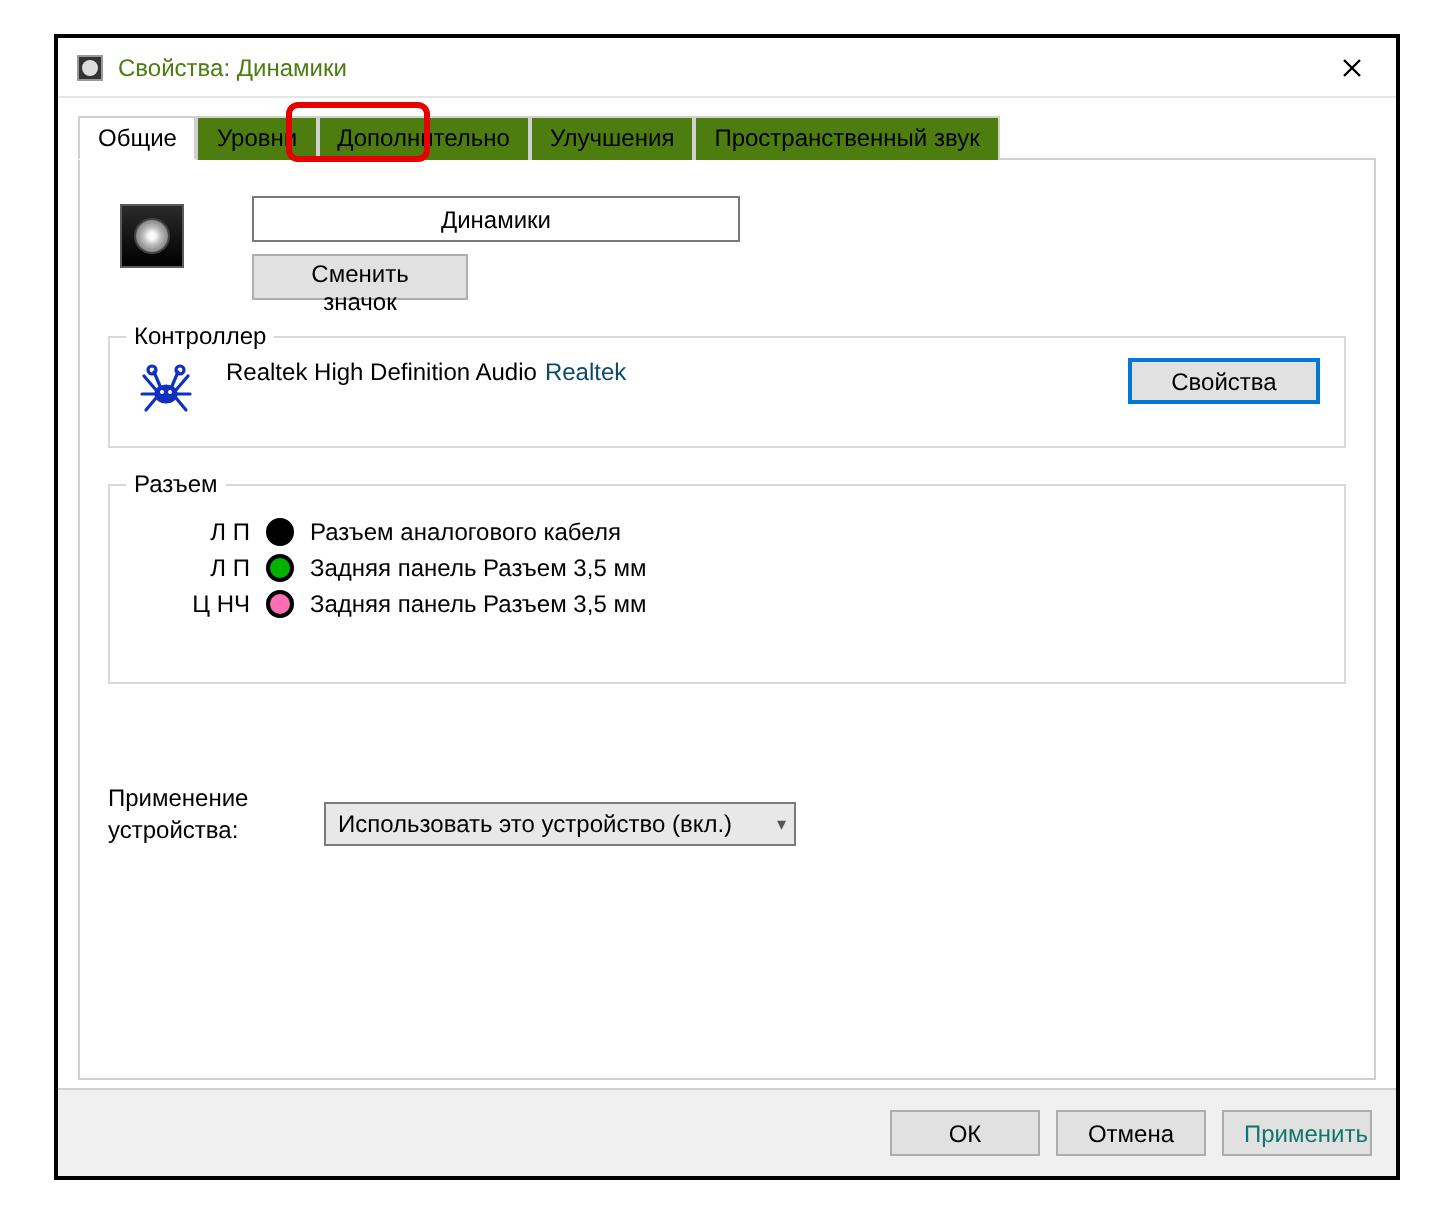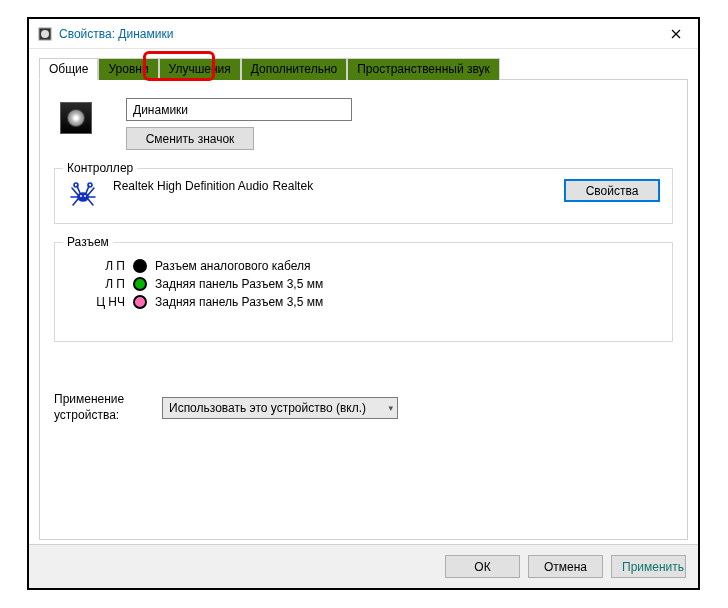--- a/index.html
+++ b/index.html
@@ -2,59 +2,59 @@
 <html><head>
 <meta charset="utf-8">
 <style>
 * { box-sizing: border-box; margin: 0; padding: 0; font-family: "Segoe UI", Tahoma, sans-serif; font-size: 12px; }
 body { background: #fff; width: 728px; height: 608px; position: relative; }
 
 .outer-frame { position: absolute; top: 17px; left: 27px; width: 673px; height: 573px; border: 2px solid #000; background: #fff; }
 
 .titlebar { background: #fff; height: 30px; display: flex; align-items: center; padding: 0 0 0 8px; border-bottom: 1px solid #e5e5e5; }
 .titlebar .icon { width: 16px; height: 16px; margin-right: 6px; display: flex; align-items: center; justify-content: center; }
-.titlebar .title { color: #0369a1; flex: 1; }
+.titlebar .title { color: #4d7c0f; flex: 1; }
 .titlebar .close { width: 45px; height: 30px; display: flex; align-items: center; justify-content: center; color: #000; }
 
 .dialog-body { padding: 8px 10px 0 10px; height: 495px; background: #fff; }
 
 .tabs { display: flex; border-bottom: 1px solid #d0d0d0; margin-bottom: 0; position: relative; }
 .tab { padding: 3px 9px; border: 1px solid #d0d0d0; border-bottom: none; background: #4d7c0f; margin-right: 0px; cursor: pointer; position: relative; top: 1px; }
 .tab.active { background: #fff; border-bottom: 1px solid #fff; }
 .highlight-box { position: absolute; border: 3px solid #e60000; border-radius: 6px; pointer-events: none; z-index: 10; }
 
 .tab-content { border: 1px solid #d0d0d0; border-top: none; padding: 18px 14px 14px 14px; height: 460px; background: #fff; }
 
 .top-row { display: flex; align-items: flex-start; gap: 34px; margin-bottom: 18px; }
 .speaker-icon { width: 32px; height: 32px; border: 1px solid #5a5a5a; background: linear-gradient(#2a2a2a, #000); display: flex; align-items: center; justify-content: center; margin-left: 6px; margin-top: 4px; }
 .speaker-icon .cone { width: 18px; height: 18px; border-radius: 50%; background: radial-gradient(circle, #fafafa 15%, #bbb 40%, #777 80%); border: 1px solid #444; }
 .name-col { display: flex; flex-direction: column; gap: 6px; }
-.name-input { width: 226px; height: 23px; border: 1px solid #7a7a7a; padding: 2px 6px; }
+.name-input { width: 244px; height: 23px; border: 1px solid #7a7a7a; padding: 2px 6px; text-align: center; }
 .btn { border: 1px solid #adadad; background: #e1e1e1; padding: 2px 10px; height: 23px; cursor: pointer; }
 .btn.default { border: 1px solid #0078d7; box-shadow: inset 0 0 0 1px #0078d7; }
 
 .group { border: 1px solid #d9d9d9; padding: 10px 12px 12px 12px; margin-bottom: 18px; position: relative; }
 .group-title { position: absolute; top: -8px; left: 8px; background: #fff; padding: 0 4px; }
 
 .controller-row { display: flex; align-items: flex-start; gap: 14px; }
 .crab-icon { width: 32px; height: 32px; display: flex; align-items: center; justify-content: center; }
 .controller-info { flex: 1; display: flex; flex-direction: row; gap: 4px; }
 .controller-name { color: #000; }
-.controller-link { color: #000000; cursor: pointer; }
+.controller-link { color: #0c4a6e; cursor: pointer; }
 .props-btn-wrap { }
 
 .jacks { padding-top: 6px; }
 .jack-row { display: flex; align-items: center; gap: 8px; margin-bottom: 4px; }
 .jack-label { width: 58px; text-align: right; }
 .jack-dot { width: 14px; height: 14px; border-radius: 50%; border: 2px solid #000; }
 .jack-dot.black { background: #000; }
 .jack-dot.green { background: #00b400; }
 .jack-dot.pink { background: #ff6eb4; }
 
-.usage-row { display: flex; align-items: center; gap: 18px; margin-top: 50px; }
+.usage-row { display: flex; align-items: flex-end; gap: 18px; margin-top: 50px; }
 .usage-label { width: 90px; line-height: 1.3; }
 .usage-select { width: 236px; height: 22px; border: 1px solid #7a7a7a; background: #e8e8e8; display: flex; align-items: center; justify-content: space-between; padding: 0 4px 0 6px; cursor: pointer; }
 .usage-select .chev { font-size: 9px; color: #555; }
 
 .button-bar { height: 44px; border-top: 1px solid #d0d0d0; background: #f0f0f0; display: flex; align-items: center; justify-content: flex-end; gap: 8px; padding: 0 12px; }
 .button-bar .btn { width: 75px; }
 .btn.disabled { color: #0f766e; }
 </style>
 </head>
 <body>
@@ -72,35 +72,35 @@
       <svg width="10" height="10" viewBox="0 0 10 10">
           <path d="M1 1 L9 9 M9 1 L1 9" stroke="currentColor" stroke-width="1.2"></path>
         </svg>
     </div>
   </div>
 
   <div class="dialog-body">
     <div class="tabs">
       <div class="tab active">Общие</div>
       <div class="tab">Уровни</div>
+      <div class="tab">Дополнительно</div>
       <div class="tab">Улучшения</div>
-      <div class="tab">Дополнительно</div>
       <div class="tab">Пространственный звук</div>
       <div class="highlight-box" style="top:-6px; left:104px; width:72px; height:30px;"></div>
     </div>
 
     <div class="tab-content">
 
       <div class="top-row">
         <div class="speaker-icon">
             <div class="cone"></div>
           </div>
         <div class="name-col">
           <input class="name-input" value="Динамики" style="">
-          <button class="btn" style="width:128px;">Сменить значок</button>
+          <button class="btn" style="width:108px;">Сменить значок</button>
         </div>
       </div>
 
       <div class="group">
         <span class="group-title">Контроллер</span>
         <div class="controller-row">
           <div class="crab-icon">
             <svg width="30" height="30" viewBox="0 0 30 30">
               <g stroke="#1030c0" stroke-width="1.6" fill="none" stroke-linecap="round">
                 <ellipse cx="15" cy="17" rx="5" ry="4" fill="#1030c0"></ellipse>

